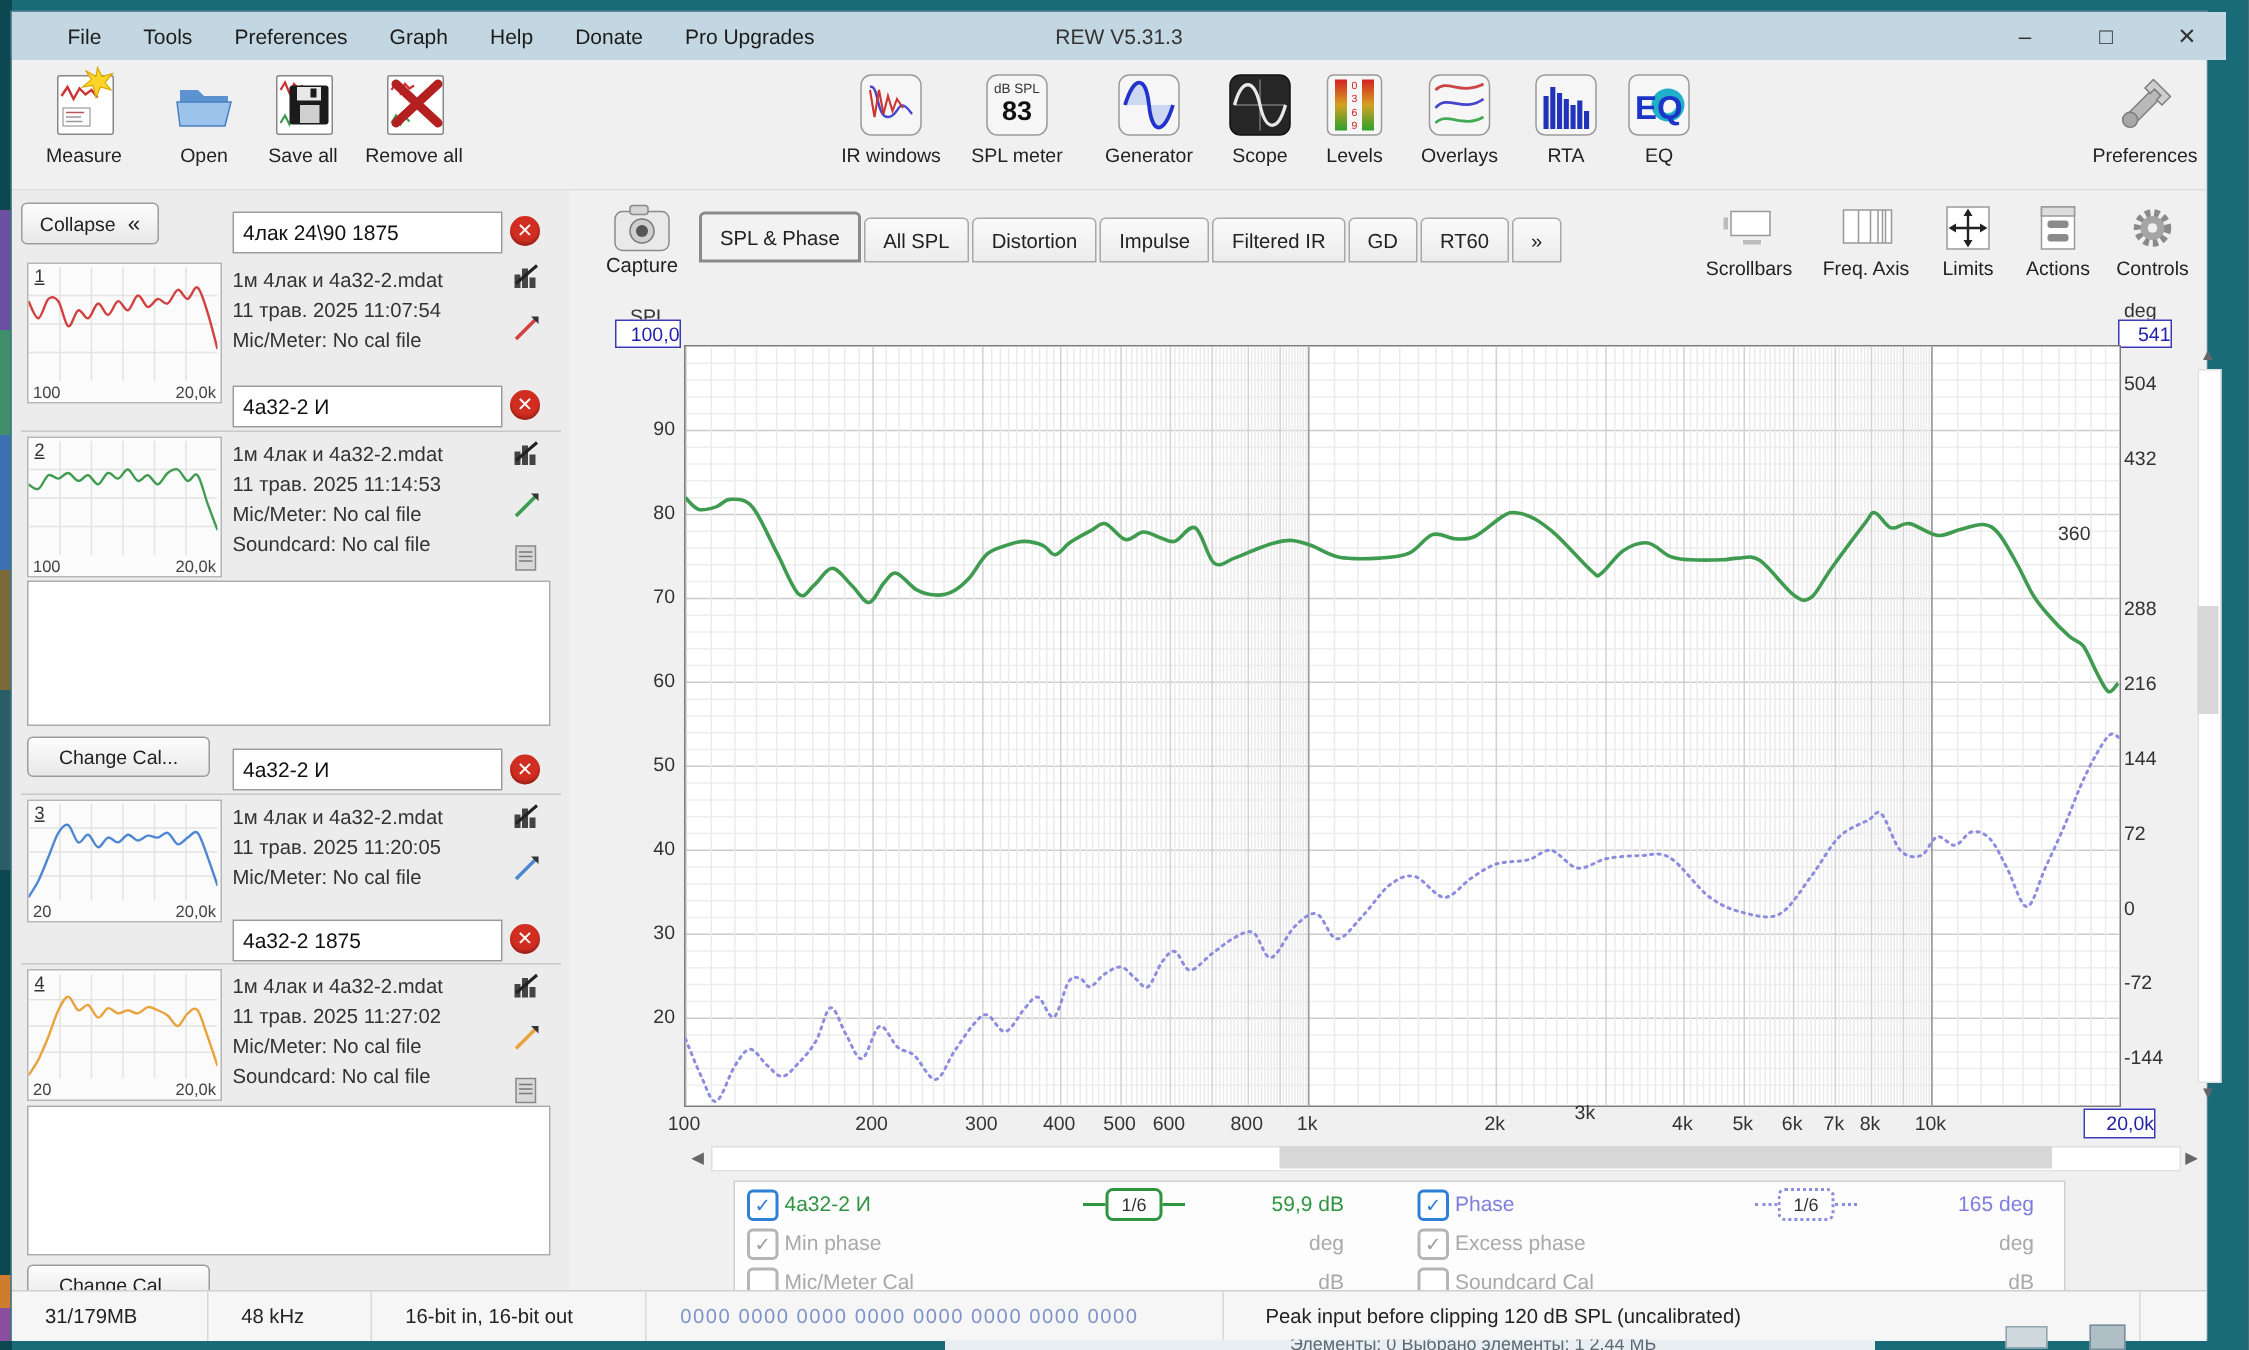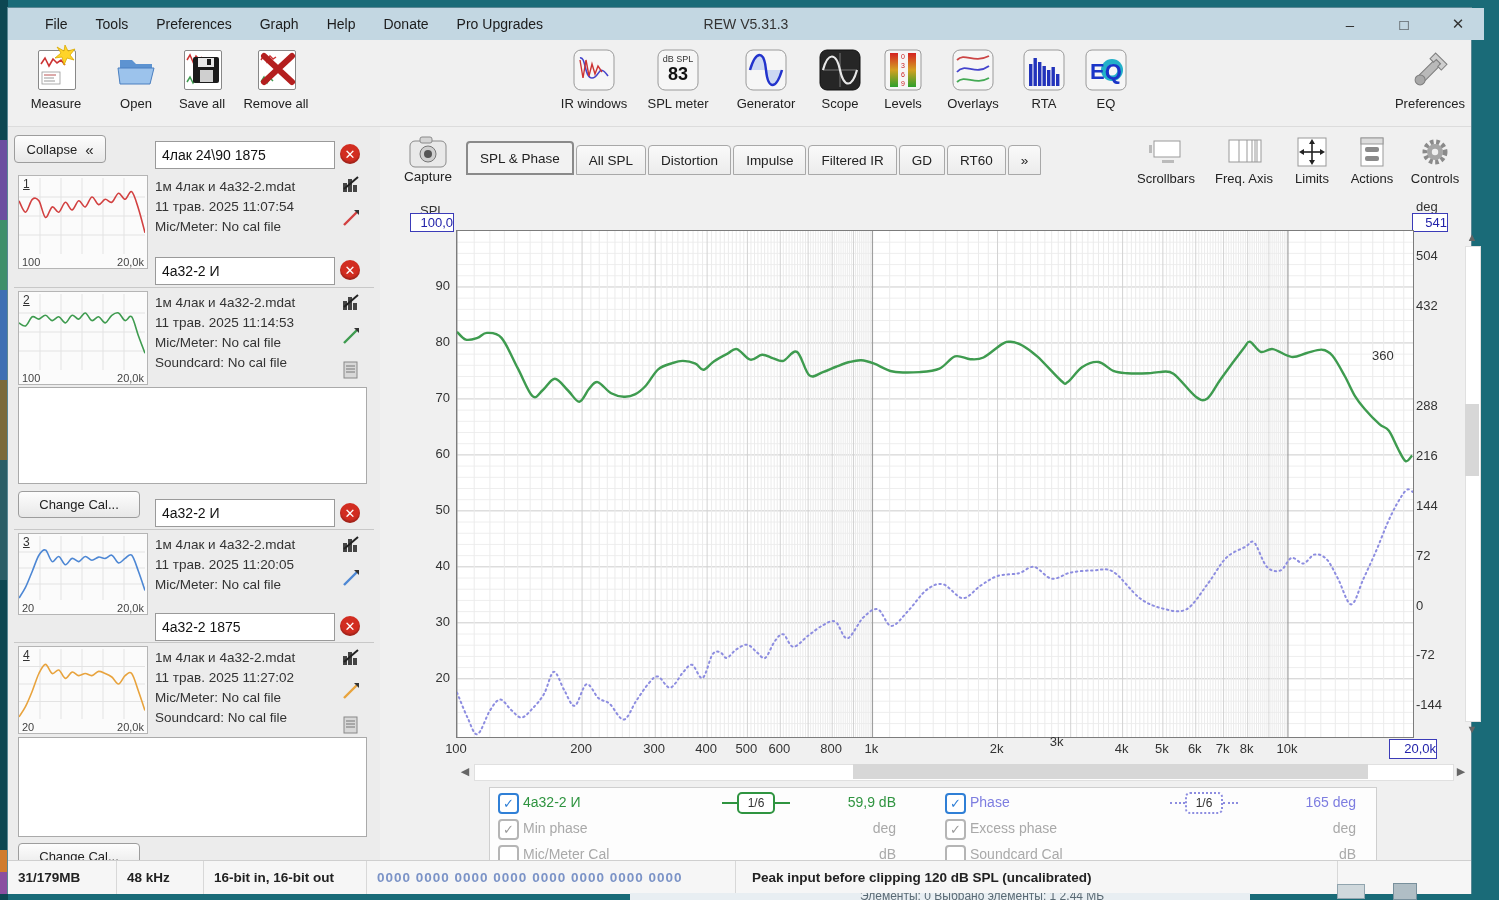--- a/index.html
+++ b/index.html
@@ -72,21 +72,21 @@
   .lg-purple{color:#7d7de0;}
   .lg-gray{color:#a9a9a9;}
   .smooth-badge{position:absolute;top:3px;display:flex;align-items:center;}
   .sb-line{width:15px;height:0;}
   .sb-box{min-width:34px;height:18px;border-radius:5px;display:flex;align-items:center;justify-content:center;
           font-size:12px;color:#333;background:#fff;}
 
   
   .statusbar{position:absolute;left:0;top:852px;width:100%;height:33px;background:#f6f6f6;border-top:1px solid #cfcfcf;
              display:flex;font-size:13.5px;align-items:stretch;}
-  .seg{display:flex;align-items:center;padding:0 10px;border-right:1px solid #d8d8d8;white-space:nowrap;font-weight:bold;}
+  .seg{display:flex;align-items:center;padding:0 22px;border-right:1px solid #d8d8d8;white-space:nowrap;}
   .seg-hex{color:#7b93c7;letter-spacing:1px;}
 
   .bg-strip{position:absolute;left:630px;top:893px;width:620px;height:7px;background:#e8eef2;overflow:hidden;
             font-size:12px;color:#5a6a74;}
   .left-strip div{position:absolute;left:0;width:7px;}
 </style>
 </head>
 <body>
 
 <div class="screen">

